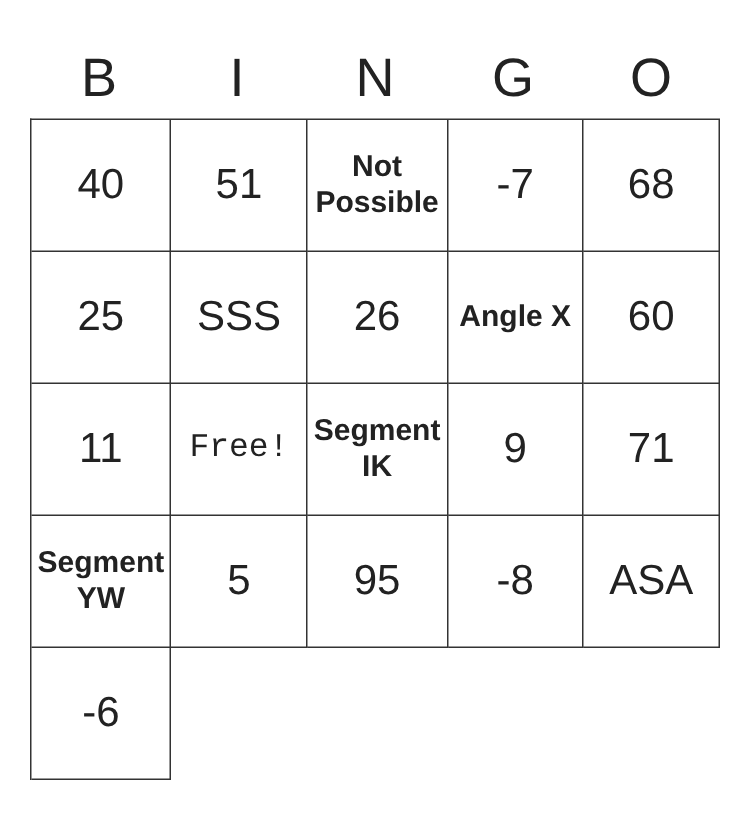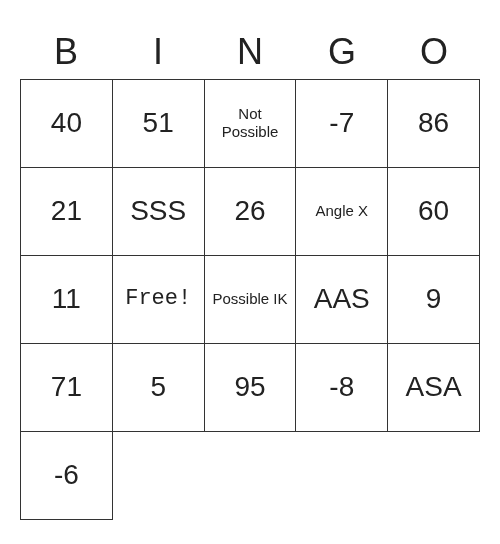--- a/index.html
+++ b/index.html
@@ -51,21 +51,22 @@
       align-items: center;
       justify-content: center;
       text-align: center;
       padding: 6px 4px;
       font-size: 28px;
       color: #222;
       line-height: 1.2;
     }
 
     .bingo-cell.small-text {
-      font-size: 15px;
+      font-size: 20px;
+      font-weight: bold;
     }
 
     .bingo-cell.free {
       font-size: 22px;
       font-family: Liberation Mono, monospace;
     }
   </style>
 </head>
 <body>
 
@@ -75,31 +76,31 @@
       <div class="bingo-header-cell">I</div>
       <div class="bingo-header-cell">N</div>
       <div class="bingo-header-cell">G</div>
       <div class="bingo-header-cell">O</div>
     </div>
   <div class="bingo-grid">
   <div class="bingo-cell">40</div>
       <div class="bingo-cell">51</div>
       <div class="bingo-cell small-text">Not Possible</div>
       <div class="bingo-cell">-7</div>
-      <div class="bingo-cell">86</div>
-      <div class="bingo-cell">21</div>
+      <div class="bingo-cell">68</div>
+      <div class="bingo-cell">25</div>
       <div class="bingo-cell">SSS</div>
       <div class="bingo-cell">26</div>
       <div class="bingo-cell small-text">Angle X</div>
       <div class="bingo-cell">60</div>
       <div class="bingo-cell">11</div>
       <div class="bingo-cell free">Free!</div>
-      <div class="bingo-cell small-text">Possible IK</div>
-      <div class="bingo-cell">AAS</div>
+      <div class="bingo-cell small-text">Segment IK</div>
       <div class="bingo-cell">9</div>
       <div class="bingo-cell">71</div>
+      <div class="bingo-cell small-text">Segment YW</div>
       <div class="bingo-cell">5</div>
       <div class="bingo-cell">95</div>
       <div class="bingo-cell">-8</div>
       <div class="bingo-cell">ASA</div>
       <div class="bingo-cell">-6</div>
     </div>
 </div>
 
 </body></html>

